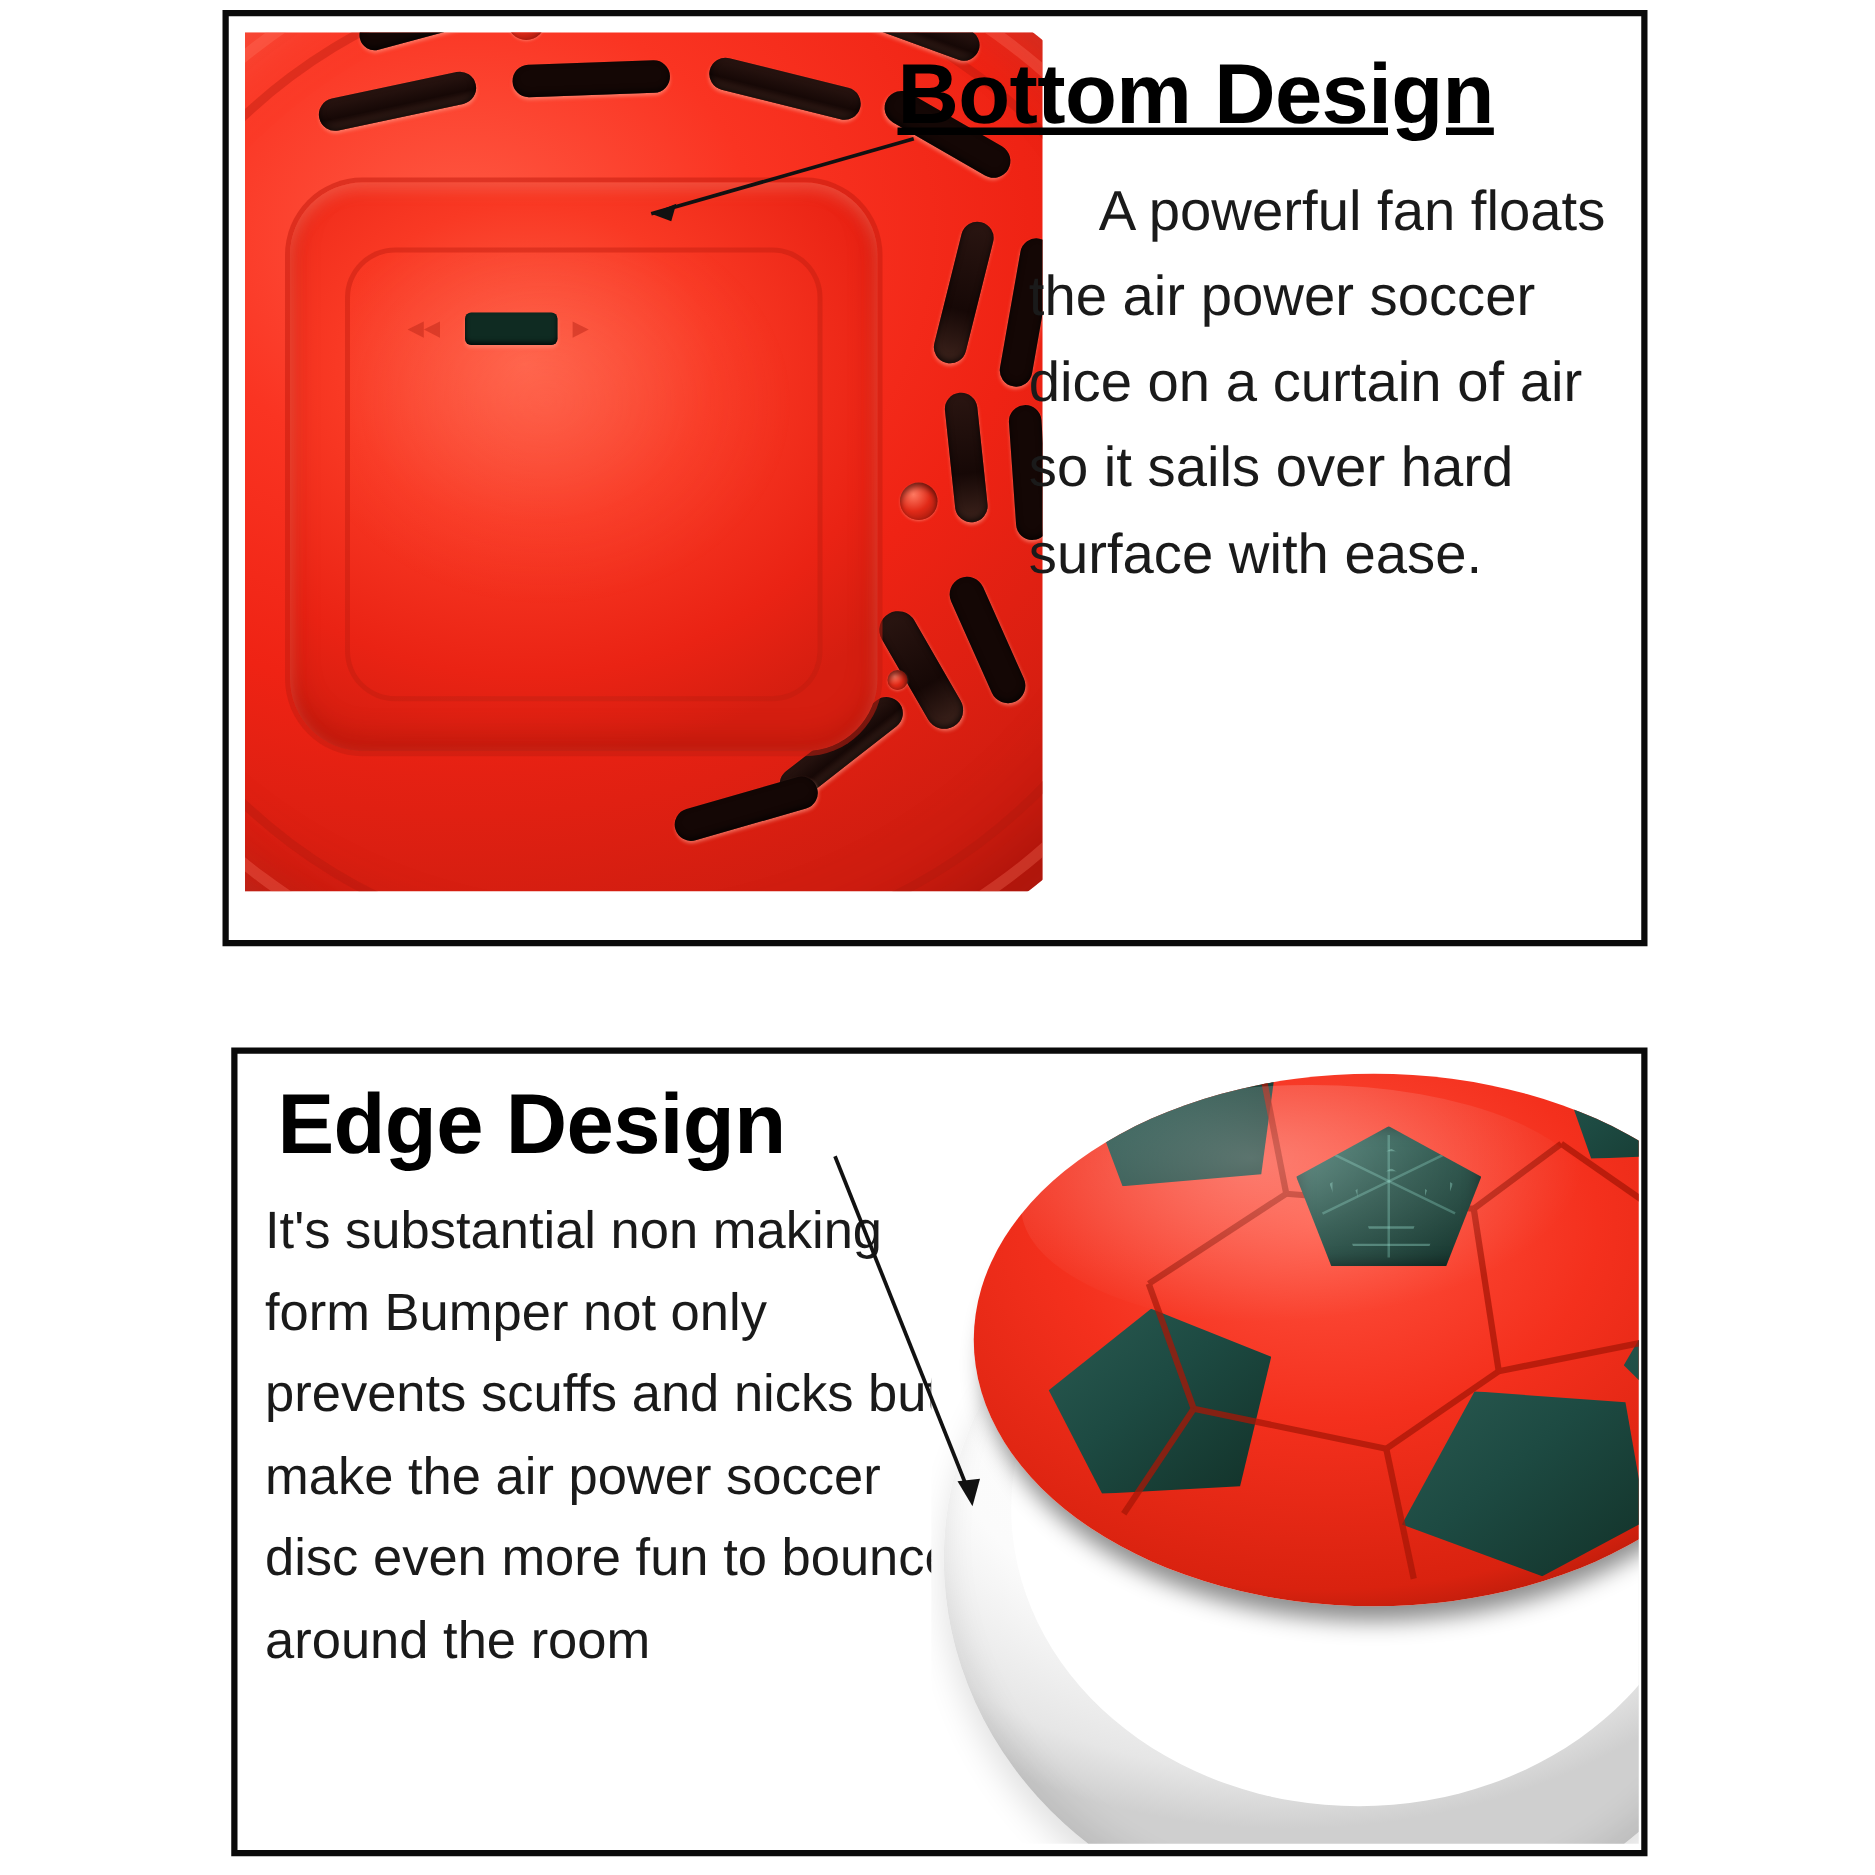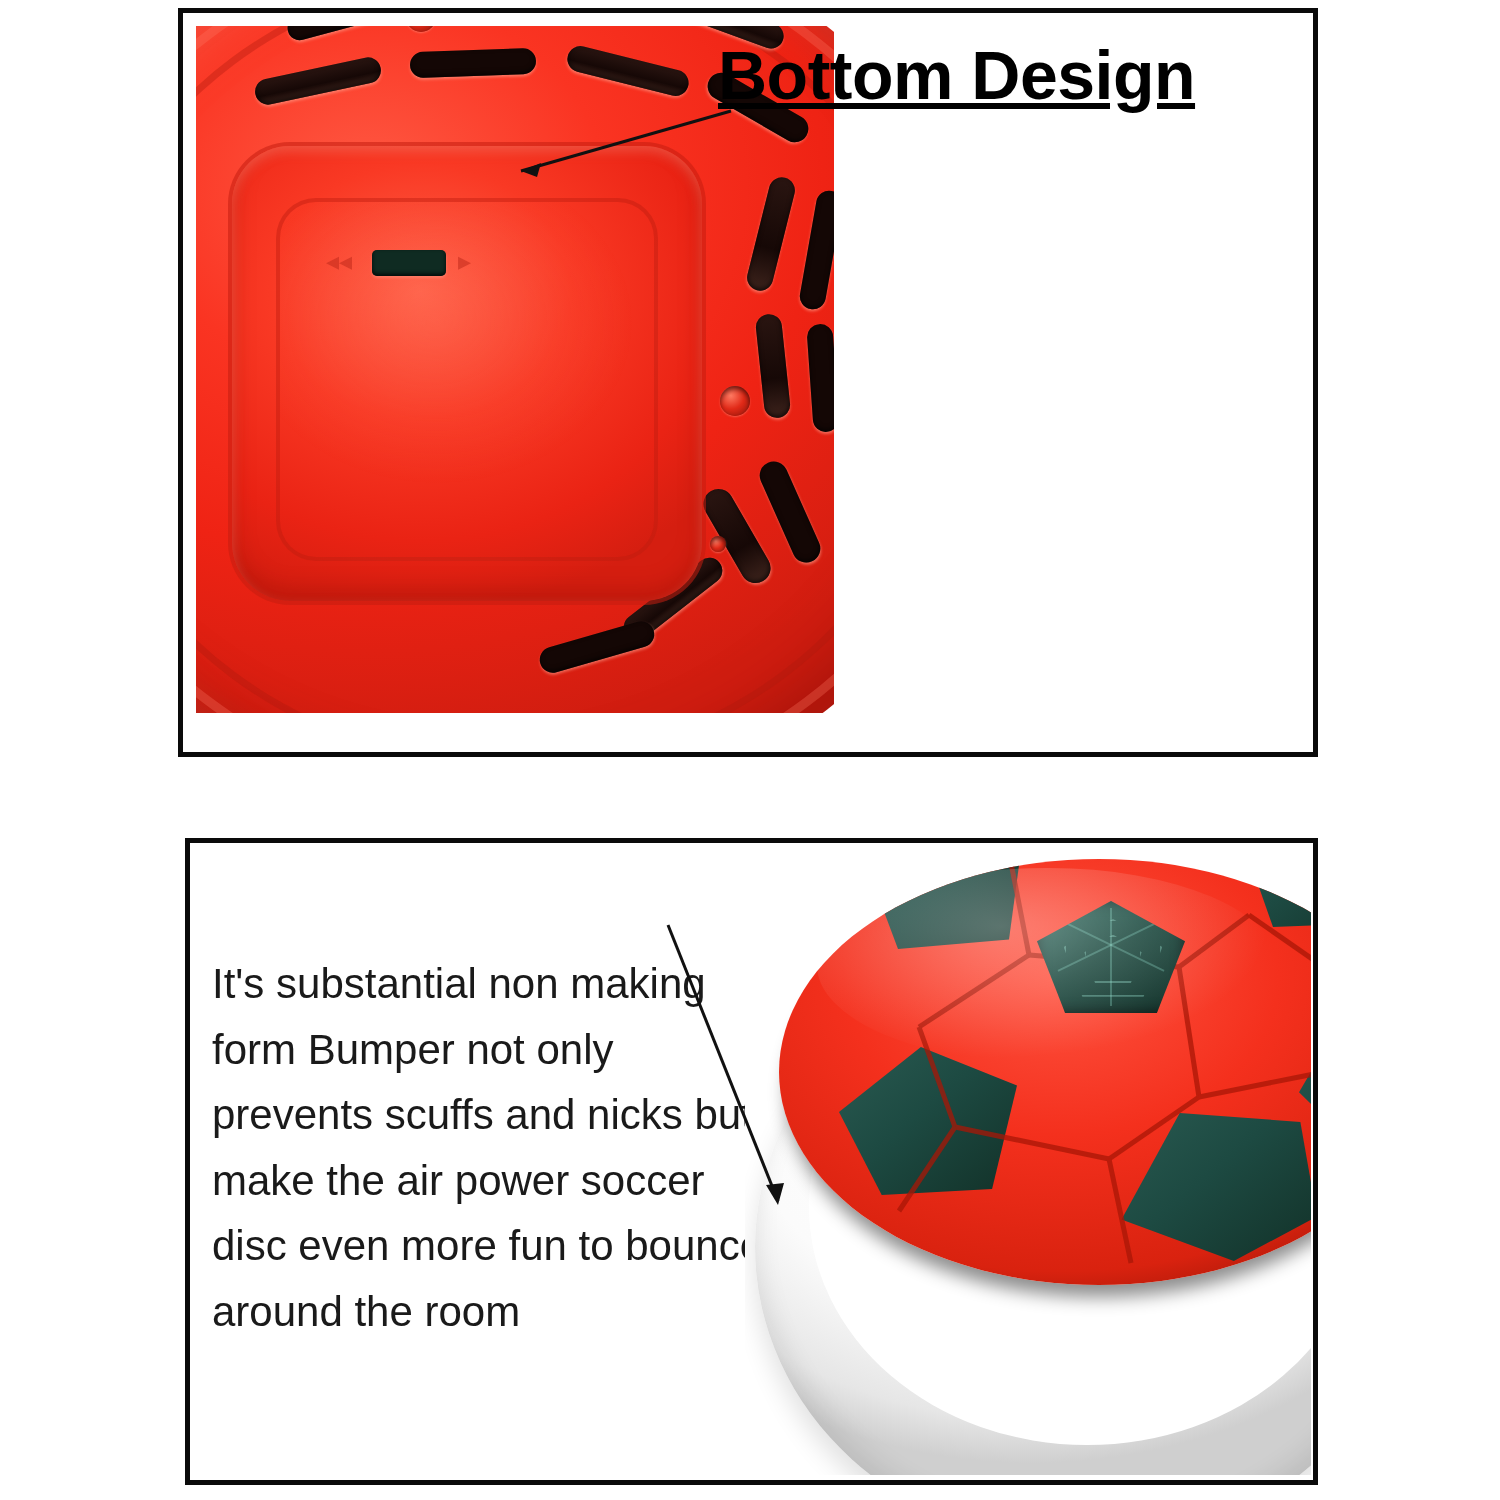--- a/index.html
+++ b/index.html
@@ -332,24 +332,26 @@
     </div>
   </div>
 
   <svg class="leader-svg" viewBox="0 0 1130 739" preserveAspectRatio="none">
     <line x1="548" y1="98" x2="338" y2="158" stroke="#111111" stroke-width="3"></line>
     <polygon points="338,158 358,150 354,164" fill="#111111"></polygon>
   </svg>
 
   <div class="heading" id="bottom-design-heading">Bottom Design</div>
 
+  <div class="body-text" id="bottom-design-body">A powerful fan floats the air power soccer dice on a curtain of air so it sails over hard surface with ease.</div>
 </div>
 
 <div class="panel" id="panel-edge-design">
 
+  <div class="heading" id="edge-design-heading">Edge Design</div>
 
   <div class="body-text" id="edge-design-body">It's substantial  non making form Bumper not only prevents scuffs and nicks but make the air power soccer disc even more fun to bounce around the room</div>
 
   <div id="edge-photo">
 
     <div id="bumper-ring">
       <div id="bumper-ring-hole"></div>
     </div>
 
     <div id="hover-disc-edge"></div>

